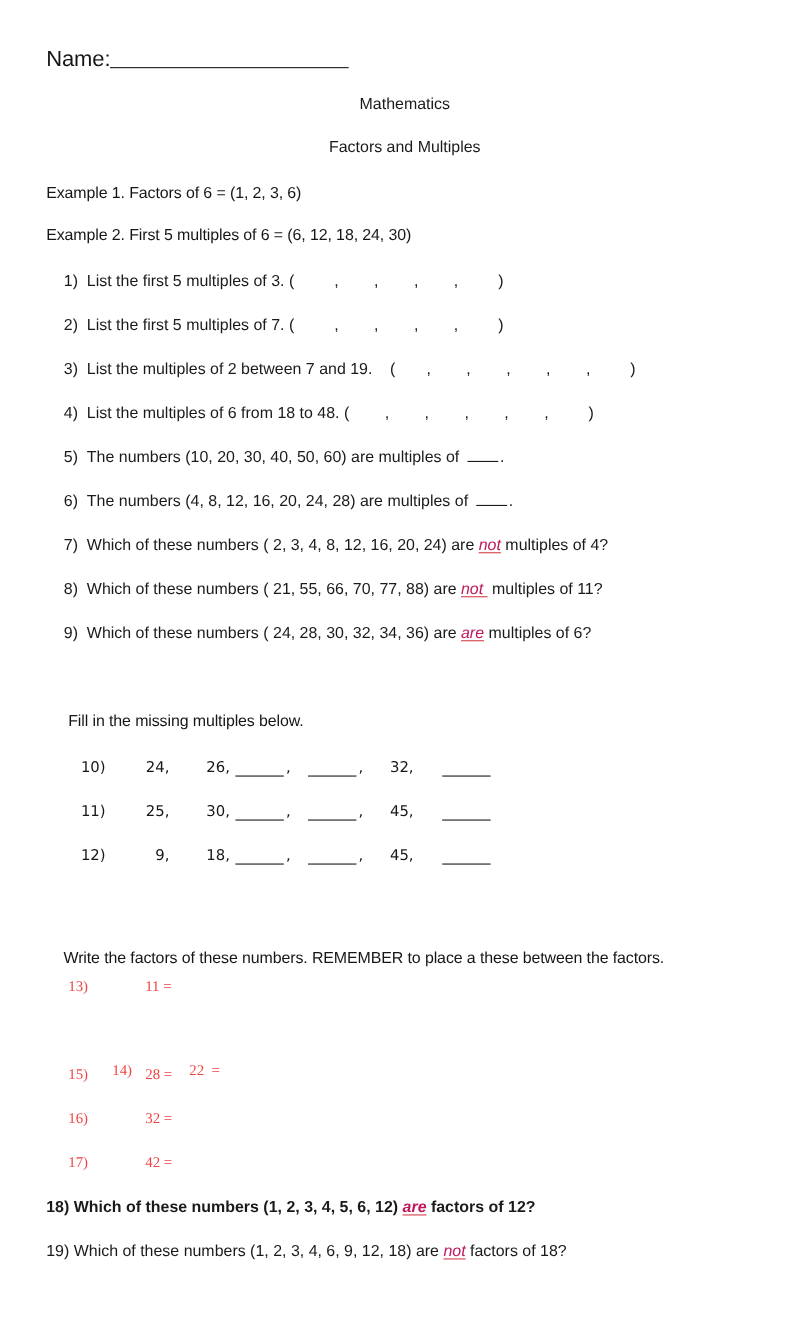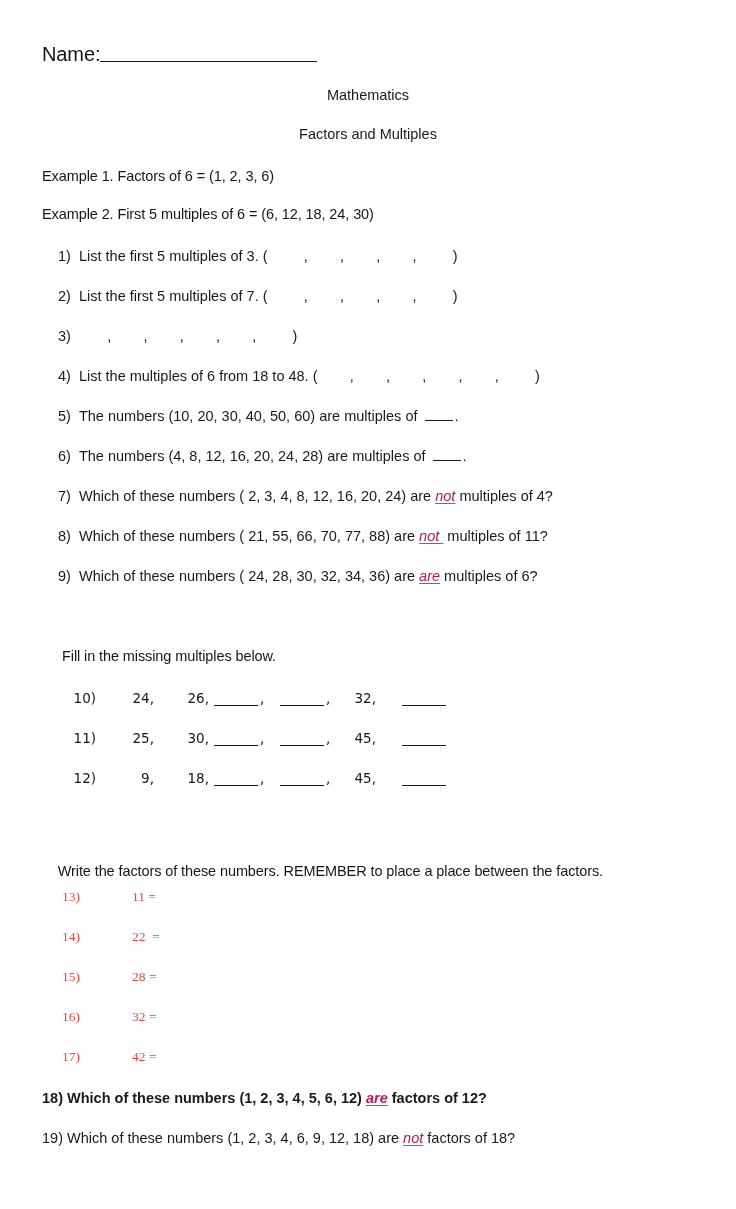--- a/index.html
+++ b/index.html
@@ -161,21 +161,21 @@
 
   <div class="heading" id="title-main">Mathematics</div>
   <div class="heading" id="title-sub">Factors and Multiples</div>
 
   <div class="line" id="ex1">Example 1. Factors of 6 = (1, 2, 3, 6)</div>
   <div class="line" id="ex2">Example 2. First 5 multiples of 6 = (6, 12, 18, 24, 30)</div>
 
   <div id="top-questions">
       <div class="q" style="top: 248px;"><span class="qnum">1)  </span><span class="qtxt">List the first 5 multiples of 3. (</span><span class="slots">         ,        ,        ,        ,         )</span></div>
       <div class="q" style="top: 288px;"><span class="qnum">2)  </span><span class="qtxt">List the first 5 multiples of 7. (</span><span class="slots">         ,        ,        ,        ,         )</span></div>
-      <div class="q" style="top: 328px;"><span class="qnum">3)  </span><span class="slots">       ,        ,        ,        ,        ,         )</span></div>
+      <div class="q" style="top: 328px;"><span class="qnum">3)  </span><span class="qtxt">List the multiples of 2 between 7 and 19.    (</span><span class="slots">       ,        ,        ,        ,        ,         )</span></div>
       <div class="q" style="top: 368px;"><span class="qnum">4)  </span><span class="qtxt">List the multiples of 6 from 18 to 48. (</span><span class="slots">        ,        ,        ,        ,        ,         )</span></div>
       <div class="q" style="top: 408px;"><span class="qnum">5)  </span><span>The numbers (10, 20, 30, 40, 50, 60) are multiples of </span><span class="blank-inline"></span><span>.</span></div>
       <div class="q" style="top: 448px;"><span class="qnum">6)  </span><span>The numbers (4, 8, 12, 16, 20, 24, 28) are multiples of </span><span class="blank-inline"></span><span>.</span></div>
       <div class="q" style="top: 488px;"><span class="qnum">7)  </span><span>Which of these numbers ( 2, 3, 4, 8, 12, 16, 20, 24) are </span><span class="redword">not</span><span> multiples of 4?</span></div>
       <div class="q" style="top: 528px;"><span class="qnum">8)  </span><span>Which of these numbers ( 21, 55, 66, 70, 77, 88) are </span><span class="redword">not </span><span> multiples of 11?</span></div>
       <div class="q" style="top: 568px;"><span class="qnum">9)  </span><span>Which of these numbers ( 24, 28, 30, 32, 34, 36) are </span><span class="redword">are</span><span> multiples of 6?</span></div>
     </div>
 
   <div class="line" id="fill-heading">Fill in the missing multiples below.</div>
   <div id="fill-rows">
@@ -208,26 +208,26 @@
         <span class="mblank" style="left: 152px; width: 44px;"></span>
         <span class="mcomma" style="left: 198px;">,</span>
         <span class="mblank" style="left: 218px; width: 44px;"></span>
         <span class="mcomma" style="left: 264px;">,</span>
         <span class="cell num" style="left: 282px; width: 32px;">45,</span>
         <span class="mblank" style="left: 340px; width: 44px;"></span>
       </div>
     </div>
 
   <div class="line" id="factors-heading">
-    <span>Write the factors of these numbers. </span><span class="bold">REMEMBER</span><span> to place a </span><span class="bold">place</span><span> between the factors.</span>
+    <span>Write the factors of these numbers. </span><span class="bold">REMEMBER</span><span> to place a </span><span class="bold">these</span><span> between the factors.</span>
   </div>
 
   <div id="factor-rows">
       <div class="frow" style="top: 889px; height: 20px; width: 300px;"><span class="fnum">13)</span><span class="fval">11 =</span></div>
-      <div class="frow" style="top: 929px; height: 20px; width: 300px;"><span class="fnum">14)</span><span class="fval">22  =</span></div>
+      <div class="frow" style="top: 965px; height: 20px; width: 300px; margin-left: 40px;"><span class="fnum">14)</span><span class="fval">22  =</span></div>
       <div class="frow" style="top: 969px; height: 20px; width: 300px;"><span class="fnum">15)</span><span class="fval">28 =</span></div>
       <div class="frow" style="top: 1009px; height: 20px; width: 300px;"><span class="fnum">16)</span><span class="fval">32 =</span></div>
       <div class="frow" style="top: 1049px; height: 20px; width: 300px;"><span class="fnum">17)</span><span class="fval">42 =</span></div>
     </div>
 
   <div id="bottom-questions">
       <div class="qlast" style="top: 1090px; font-weight: bold;"><span>18) </span><span>Which of these numbers (1, 2, 3, 4, 5, 6, 12) </span><span class="redword">are</span><span> factors of 12?</span></div>
       <div class="qlast" style="top: 1130px;"><span>19) </span><span>Which of these numbers (1, 2, 3, 4, 6, 9, 12, 18) are </span><span class="redword">not</span><span> factors of 18?</span></div>
     </div>
 

